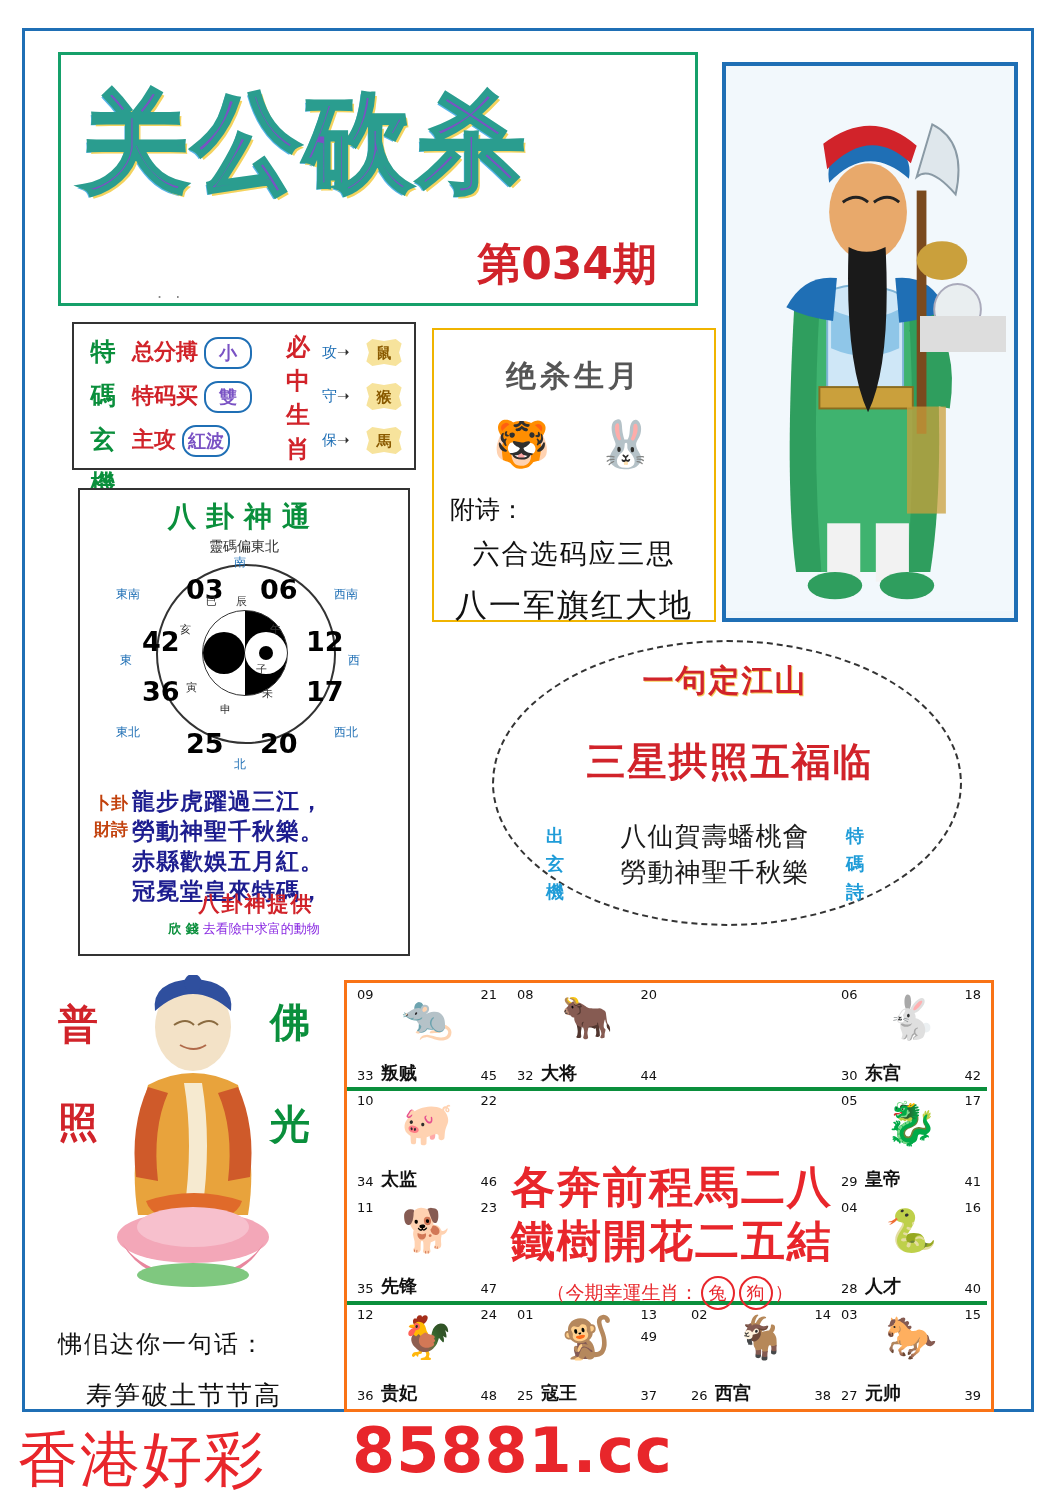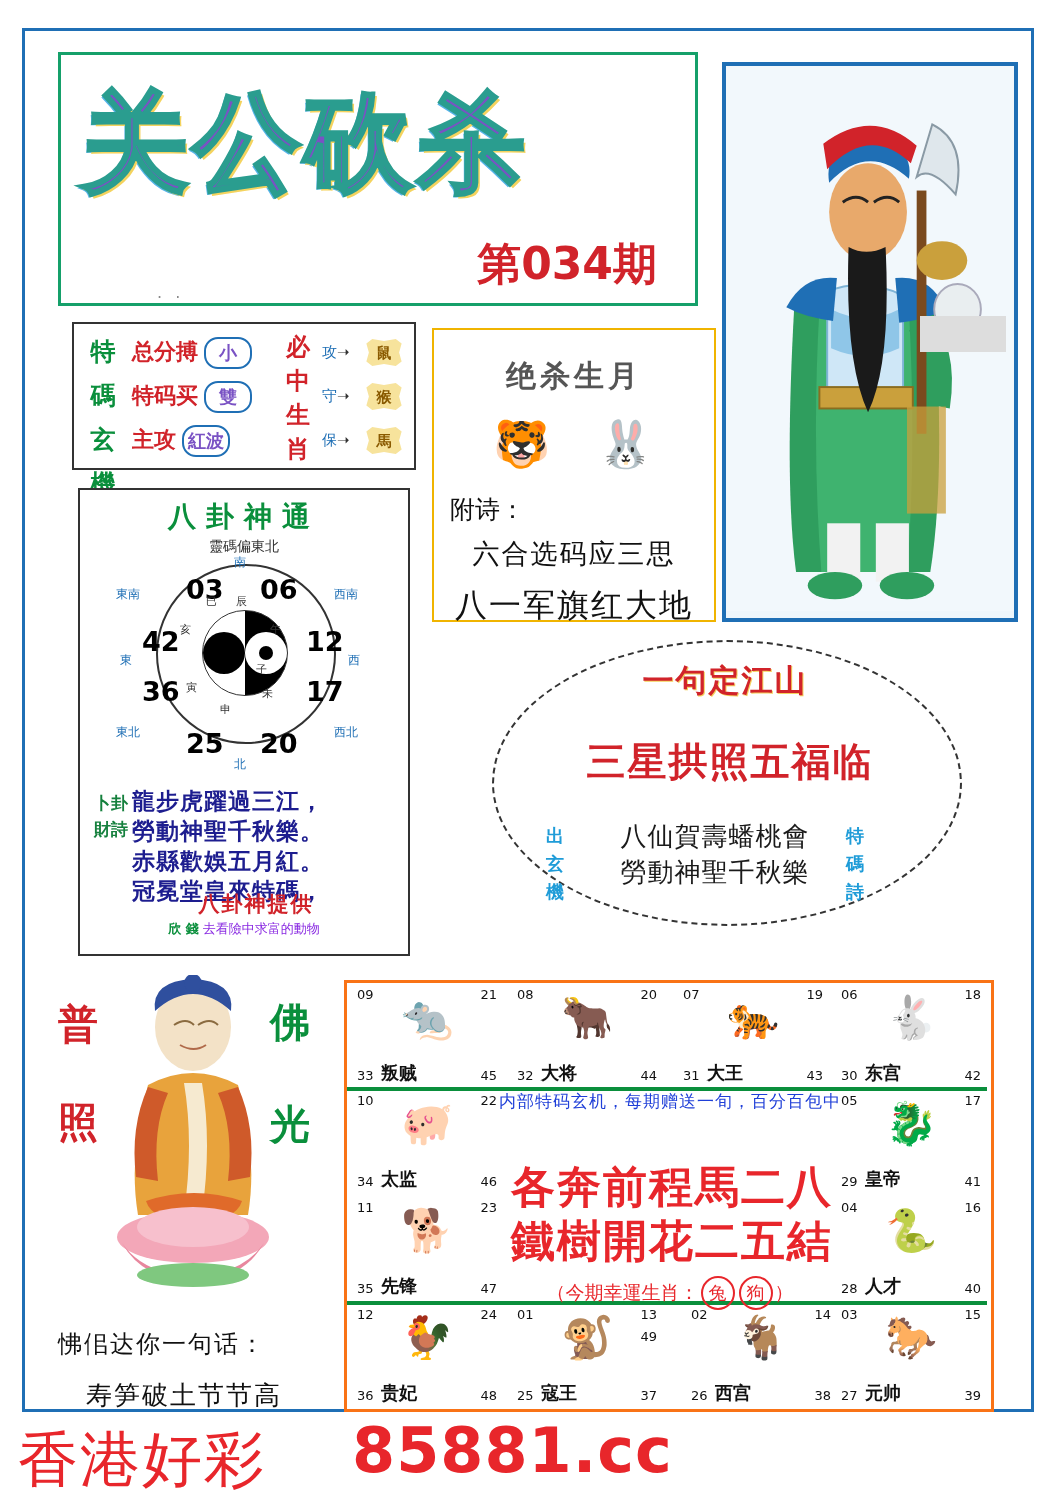--- a/index.html
+++ b/index.html
@@ -97,21 +97,21 @@
   .taiji:before,.taiji:after{content:"";position:absolute;width:42px;height:42px;border-radius:50%;}
   .taiji:before{background:#fff;left:42px;top:21px;}
   .taiji:after{background:#000;left:0;top:21px;}
   .taiji span{position:absolute;width:14px;height:14px;border-radius:50%;}
   .taiji .d1{background:#000;left:56px;top:35px;}
   .taiji .d2{background:#fff;left:14px;top:35px;}
   .num{position:absolute;font-size:27px;font-weight:bold;color:#000;}
   .dirlbl{position:absolute;font-size:12px;color:#1f6fb5;}
   .gz{position:absolute;font-size:11px;color:#333;}
   .poem-label{
-    position:absolute;left:14px;top:300px;width:34px;font-size:17px;font-weight:bold;color:#15803d;line-height:26px;text-align:center;
+    position:absolute;left:14px;top:300px;width:34px;font-size:17px;font-weight:bold;color:#c2410c;line-height:26px;text-align:center;
   }
   .poem-lines{position:absolute;left:52px;top:296px;width:260px;}
   .poem-lines div{font-size:23px;color:#1d1d8f;line-height:30px;letter-spacing:1px;font-weight:bold;}
   .bagua-foot1{position:absolute;left:0;right:0;top:400px;text-align:center;font-size:21px;font-weight:bold;color:#d1232a;letter-spacing:2px;padding-left:24px;}
   .bagua-foot2{position:absolute;left:0;right:0;top:430px;text-align:center;font-size:13px;color:#8a2be2;}
   .bagua-foot2 b{color:#0a8f3c;}
   
   .rbox{
     position:absolute;left:432px;top:328px;width:284px;height:294px;
     border:2px solid #f0b400;background:#fff;box-sizing:border-box;
@@ -387,28 +387,20 @@
       <div class="nm">叛贼</div>
     </div>
     <div class="zcell" style="left:166px;top:2px;">
       <div class="tl">08</div>
       <div class="tr">20</div>
       <div class="bl">32</div>
       <div class="br">44</div>
       <div class="ic">🐂</div>
       <div class="nm">大将</div>
     </div>
-    <div class="zcell" style="left:332px;top:2px;">
-      <div class="tl">07</div>
-      <div class="tr">19</div>
-      <div class="bl">31</div>
-      <div class="br">43</div>
-      <div class="ic">🐅</div>
-      <div class="nm">大王</div>
-    </div>
     <div class="zcell" style="left:490px;top:2px;">
       <div class="tl">06</div>
       <div class="tr">18</div>
       <div class="bl">30</div>
       <div class="br">42</div>
       <div class="ic">🐇</div>
       <div class="nm">东宫</div>
     </div>
 
     <div class="zcell" style="left:6px;top:108px;">
@@ -473,21 +465,20 @@
     <div class="zcell" style="left:490px;top:322px;">
       <div class="tl">03</div>
       <div class="tr">15</div>
       <div class="bl">27</div>
       <div class="br">39</div>
       <div class="ic">🐎</div>
       <div class="nm">元帅</div>
     </div>
   </div>
 
-  <div class="center-note">内部特码玄机，每期赠送一旬，百分百包中</div>
   <div class="center-l1">各奔前程馬二八</div>
   <div class="center-l2">鐵樹開花二五結</div>
   <div class="lucky">
     <span>（今期幸運生肖：</span><span class="circ">兔</span><span class="circ">狗</span><span>）</span>
   </div>
 
   <div class="footer-left">香港好彩</div>
   <div class="footer-right">85881.cc</div>
 
 </div>

